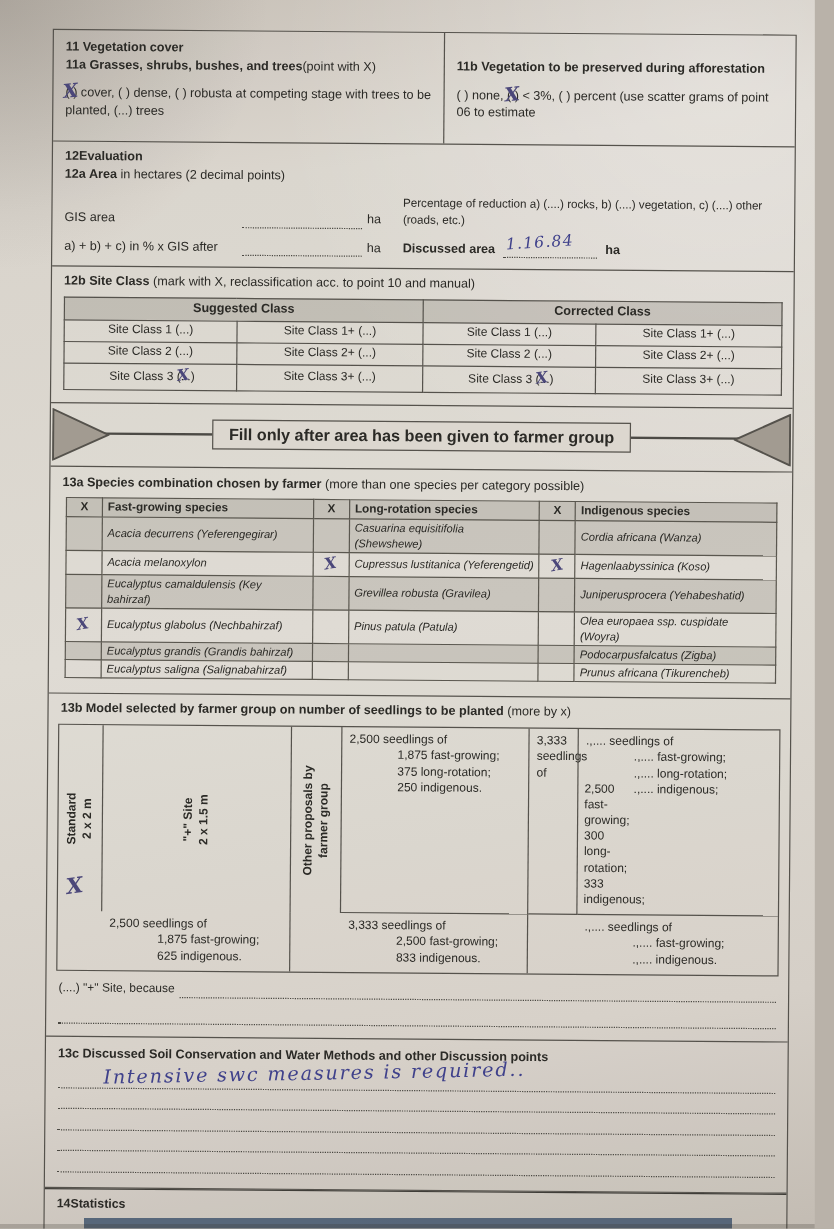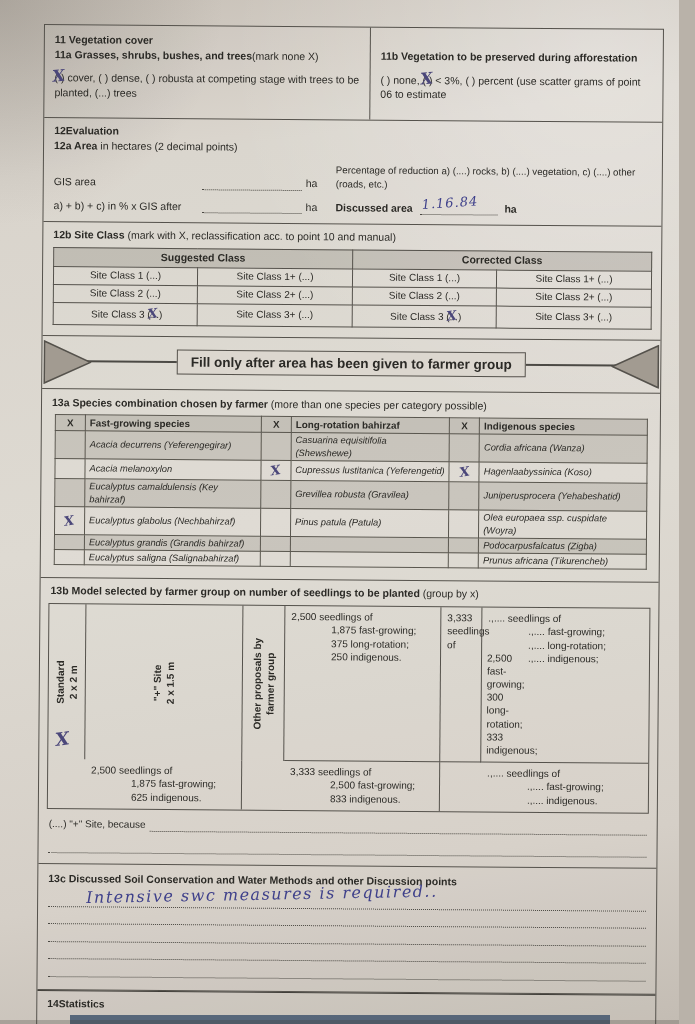--- a/index.html
+++ b/index.html
@@ -105,21 +105,21 @@
 </style>
 </head>
 <body>
 
 <div class="photo">
   <div class="form">
 
     <div class="sec s11">
       <div class="s11-left txt">
         <div class="bold">11 Vegetation cover</div>
-        <div><b>11a Grasses, shrubs, bushes, and trees</b><span>(mark none X)</span></div>
+        <div><b>11a Grasses, shrubs, bushes, and trees</b><span>(point with X)</span></div>
         <div class="opts">
           <span class="markwrap">
             <span class="xmark xa">X</span>
             <span>(  ) cover,</span>
           </span><span> (  ) dense, (  ) robusta at competing stage with trees to be planted, (...) trees</span>
         </div>
       </div>
       <div class="s11-right txt">
         <div class="bold">11b Vegetation to be preserved during afforestation</div>
         <div class="opts">
@@ -198,21 +198,21 @@
     </div>
 
     <div class="sec s13a txt">
       <div><b>13a Species combination chosen by farmer</b><span> (more than one species per category possible)</span></div>
       <table class="sp-table">
         <thead>
           <tr>
             <th class="xh">X</th>
             <th>Fast-growing species</th>
             <th class="xh">X</th>
-            <th>Long-rotation bahirzaf</th>
+            <th>Long-rotation species</th>
             <th class="xh">X</th>
             <th>Indigenous species</th>
           </tr>
         </thead>
         <tbody>
           <tr>
             <td class="xcol"><span class="xmark sp-x"></span></td>
             <td class="sp-name">Acacia decurrens (Yeferengegirar)</td>
             <td class="xcol"><span class="xmark sp-x"></span></td>
             <td class="sp-name">Casuarina equisitifolia (Shewshewe)</td>
@@ -257,21 +257,21 @@
             <td class="xcol"><span class="xmark sp-x"></span></td>
             <td class="sp-name"></td>
             <td class="xcol"><span class="xmark sp-x"></span></td>
             <td class="sp-name">Prunus africana (Tikurencheb)</td>
           </tr>
         </tbody>
       </table>
     </div>
 
     <div class="sec s13b txt">
-      <div class="head"><b>13b Model selected by farmer group on number of seedlings to be planted</b><span> (group by x)</span></div>
+      <div class="head"><b>13b Model selected by farmer group on number of seedlings to be planted</b><span> (more by x)</span></div>
       <div class="model-wrap">
         <div class="model-grid">
           <div class="mg mg-label">
             <div class="vlabel">
               <span class="vline">Standard</span>
               <span class="vline">2 x 2 m</span>
             </div>
             <span class="xmark std-x">X</span>
           </div>
           <div class="mg mg-a">

